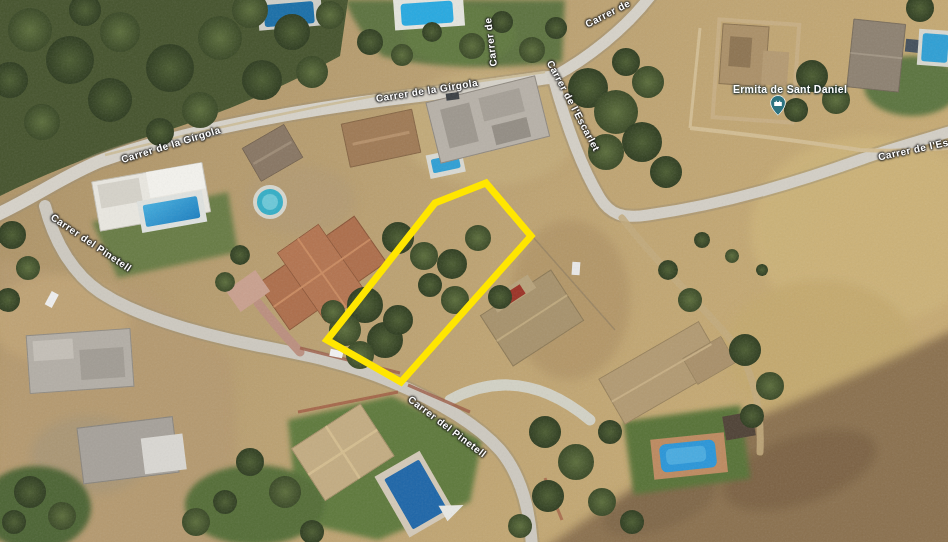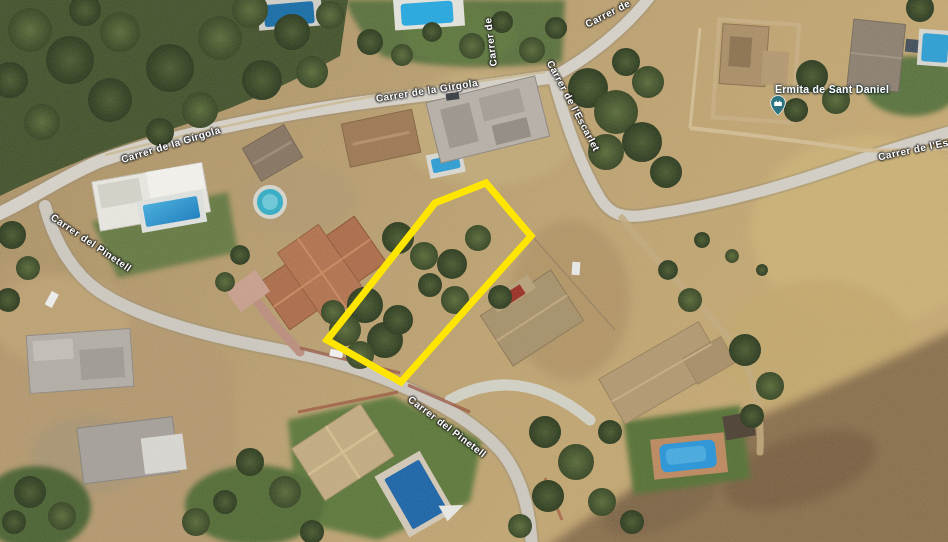--- a/index.html
+++ b/index.html
@@ -356,19 +356,19 @@
 <div class="road-label" style="left:491px;top:42px;transform:translate(-50%,-50%) rotate(-97deg);">Carrer de</div>
 
 <div class="road-label" style="left:573px;top:106px;transform:translate(-50%,-50%) rotate(62deg);">Carrer de l'Escarlet</div>
 
 <div class="road-label" style="left:928px;top:147px;transform:translate(-50%,-50%) rotate(-12deg);">Carrer de l'Escarlet</div>
 
 <div class="road-label" style="left:91px;top:243px;transform:translate(-50%,-50%) rotate(34deg);">Carrer del Pinetell</div>
 
 <div class="road-label" style="left:447px;top:427px;transform:translate(-50%,-50%) rotate(37deg);">Carrer del Pinetell</div>
 
-<div class="poi-label" style="left:832px;top:89px;">Ermita de Sant Daniel</div>
+<div class="poi-label" style="left:790px;top:89px;">Ermita de Sant Daniel</div>
 <svg class="poi-pin" viewBox="0 0 16 21" style="left:770px;top:95px;">
   <path d="M8 0.5C3.9 0.5 0.6 3.8 0.6 7.9c0 5.4 7.4 12.4 7.4 12.4s7.4-7 7.4-12.4C15.4 3.8 12.1 0.5 8 0.5z" stroke="#ffffff" stroke-width="0.8" fill="#2d7380"></path>
   <path d="M4.2 11v-4h1.6v-1.2h1v1.2h2.4v-1.2h1V7h1.6v4z" fill="#ffffff"></path>
 </svg>
 
 </div>
 
 </body></html>

